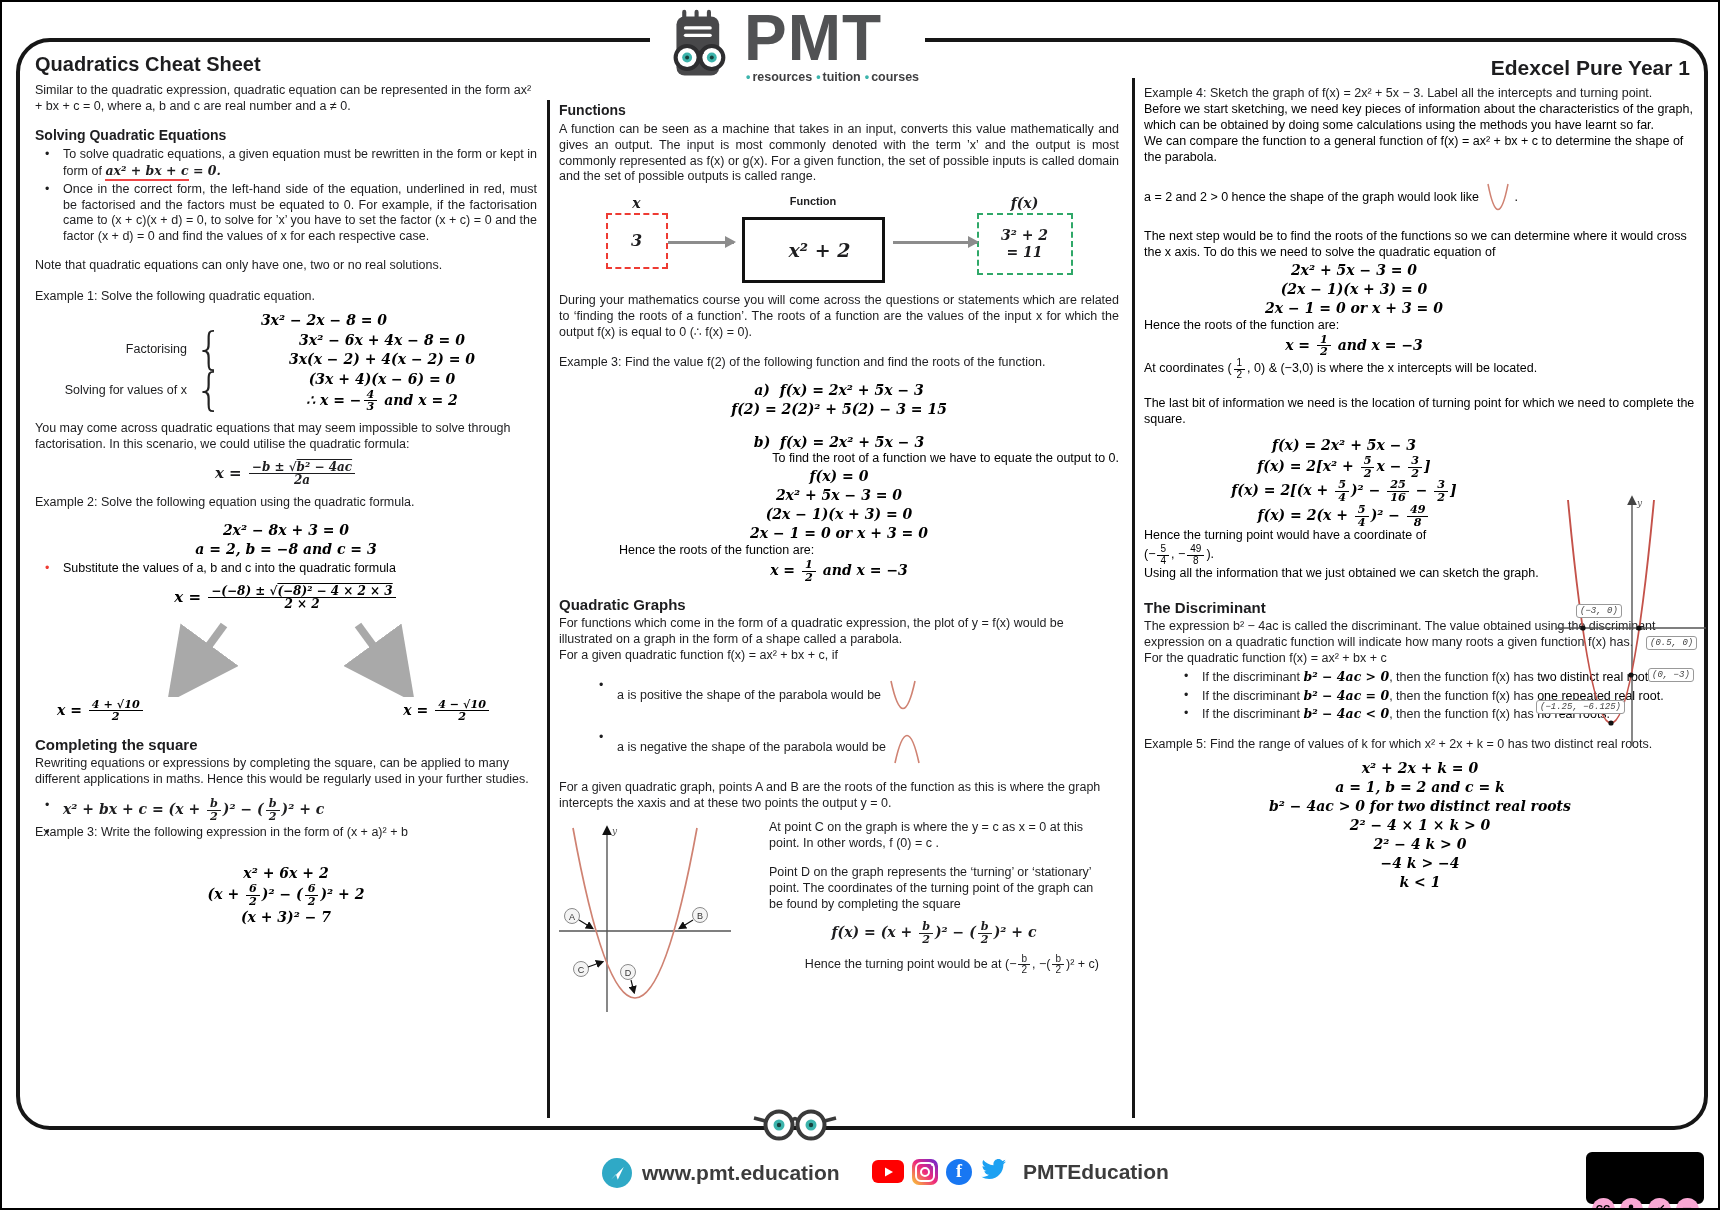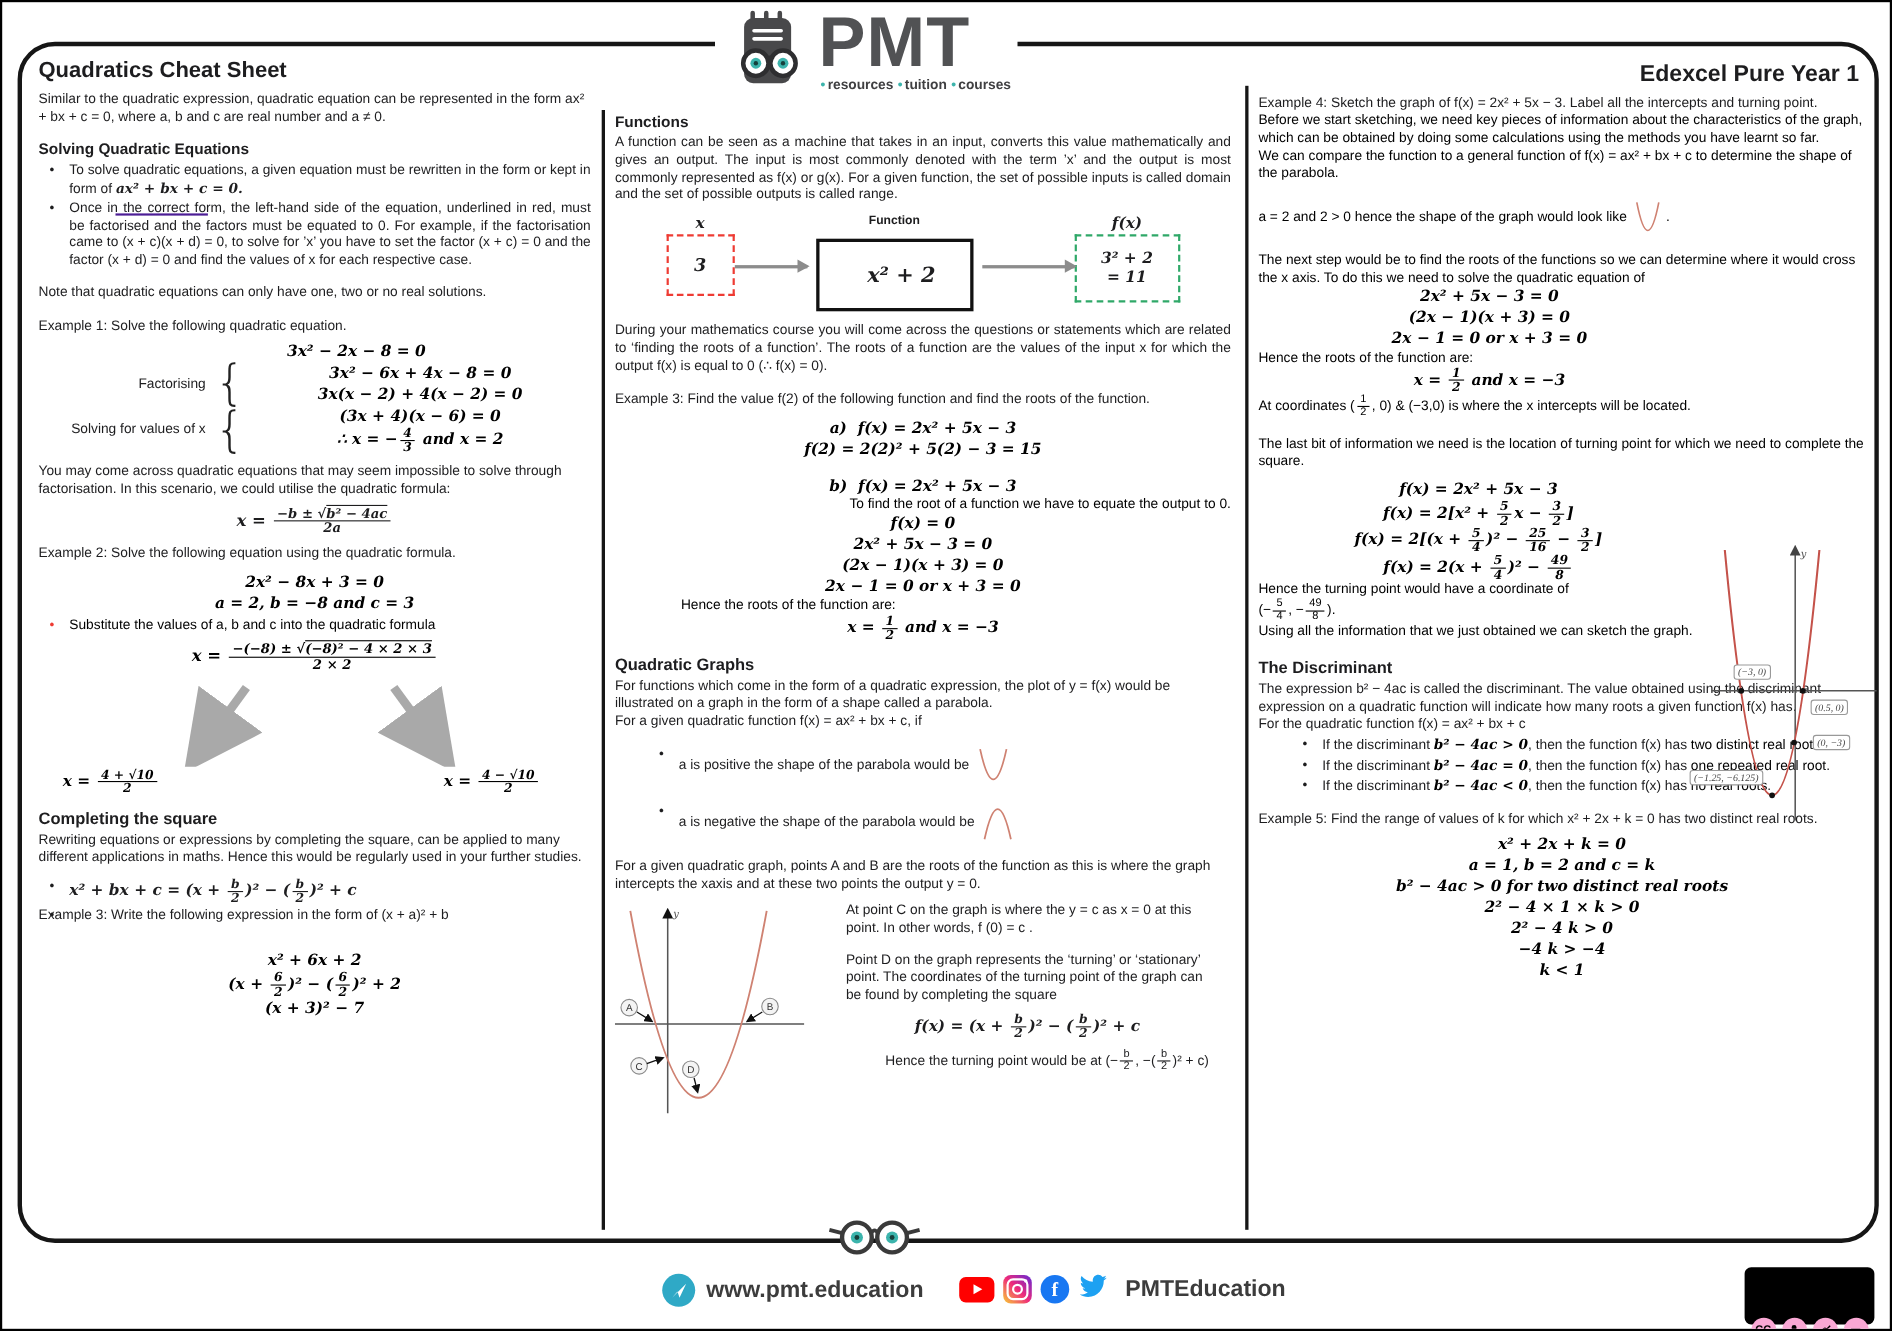--- a/index.html
+++ b/index.html
@@ -25,21 +25,21 @@
   .m{font-family:"DejaVu Serif",serif;font-style:italic;font-weight:600;}
   .eq{text-align:center;font-family:"DejaVu Serif",serif;font-style:italic;font-weight:600;
       font-size:14px;line-height:1.35;}
   .ctr{text-align:right;}
   .jus{text-align:justify;}
   .frac{display:inline-flex;flex-direction:column;align-items:center;vertical-align:middle;
         margin:0 2px;line-height:1.05;font-size:0.8em;}
   .fn{border-bottom:1.3px solid currentColor;padding:0 3px;}
   .fd{padding:0 3px;}
   .ol{text-decoration:overline;}
-  .u-red{border-bottom:2px solid #4c1d95;padding-bottom:16px;}
+  .u-red{border-bottom:2px solid #ef4444;padding-bottom:1px;}
 
   .bli{position:relative;padding-left:28px;margin:2px 0;}
   .bli::before{content:"•";position:absolute;left:10px;top:0;}
   .bli.redb::before{color:#ee3b33;}
 
   .brace-row{display:flex;align-items:center;margin:1px 0;}
   .brace-label{width:152px;text-align:right;padding-right:4px;flex:none;}
   .brc{flex:none;margin:0 4px;}
   .brc::before{content:"{";font-family:"DejaVu Sans",sans-serif;font-weight:200;font-size:44px;
                line-height:0.8;color:#222;}
@@ -64,21 +64,21 @@
   .harrow.long{width:84px;}
   .harrow::after{content:"";position:absolute;right:-2px;top:-5px;border-left:11px solid #8c8c8c;
                  border-top:6.5px solid transparent;border-bottom:6.5px solid transparent;}
 
   .para-ico{vertical-align:middle;margin:0 3px;}
 
   .g1row{display:flex;align-items:flex-start;margin-top:8px;}
   .g1text{width:330px;margin-left:10px;}
 
   .glabel{position:absolute;border:1px solid #999;background:#fff;border-radius:3px;font-size:9px;
-          padding:1px 3px;font-family:Liberation Serif, serif;font-style:italic;color:#444;white-space:nowrap;}
+          padding:1px 3px;font-family:Liberation Mono, monospace;font-style:italic;color:#444;white-space:nowrap;}
   .graph2{position:absolute;left:1552px;top:488px;width:158px;height:262px;}
   .narrow{width:420px;}
   .narrow2{width:400px;}
 
   
   .logo{position:absolute;left:652px;top:2px;display:flex;align-items:center;gap:10px;background:#fff;padding:0 6px;}
   .pmt-text{font-size:64px;font-weight:bold;color:#515254;line-height:0.95;letter-spacing:1px;}
   .tagline{display:flex;justify-content:center;gap:2px;font-size:12.5px;font-weight:bold;color:#3f3f41;margin-top:1px;}
   .tagline span::before{content:"•";color:#3cb4ac;margin:0 2px;}
 

